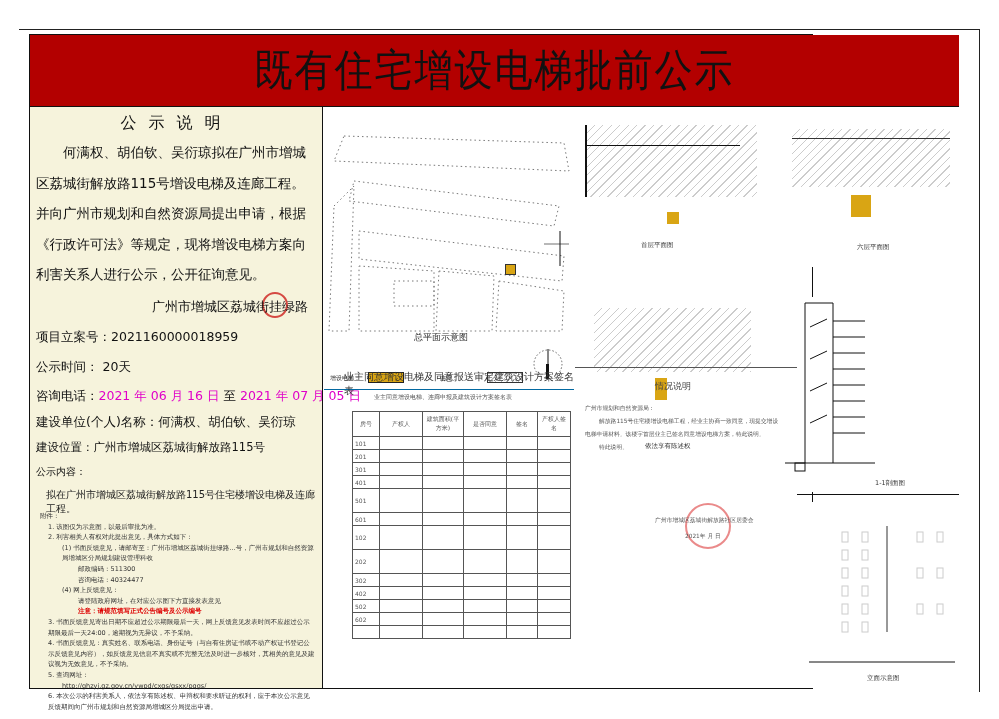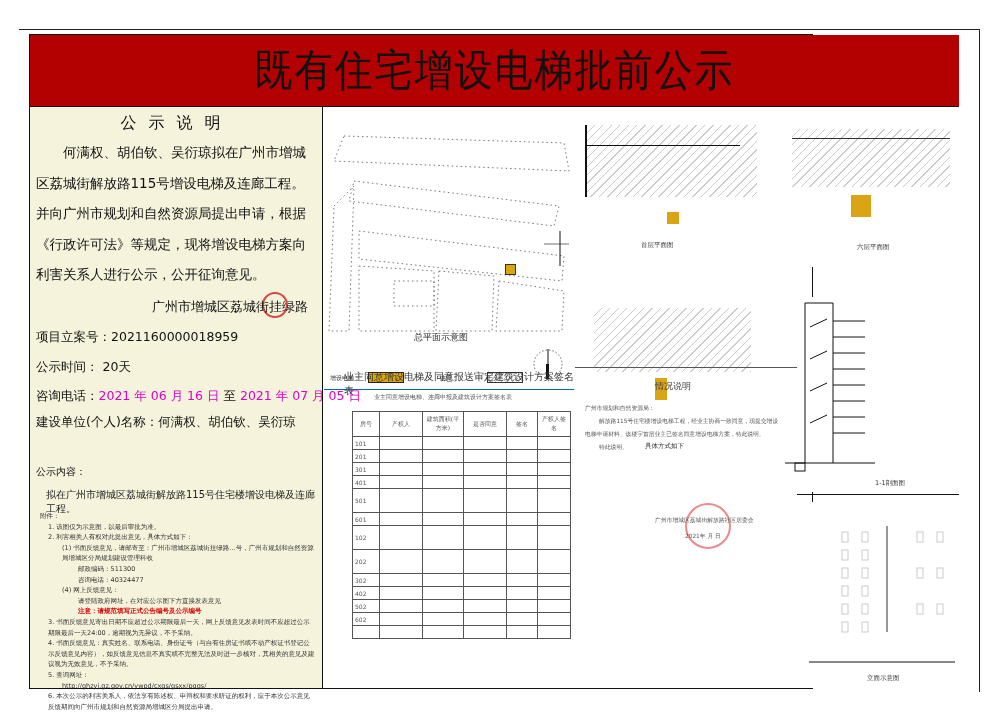--- a/index.html
+++ b/index.html
@@ -72,20 +72,23 @@
     </div>
     <div class="row" style="top:252px;">
       <span>公示时间：</span> <span>20天</span>
     </div>
     <div class="row" style="top:281px;">
       <span>咨询电话：</span><span class="mag">2021 年 06 月 16 日</span> <span>至</span> <span class="mag">2021 年 07 月 05 日</span>
     </div>
     <div class="row" style="top:307px;">
       <span>建设单位(个人)名称：</span><span>何满权、胡伯钦、吴衍琼</span>
     </div>
+    <div class="row" style="top:333px;font-size:11.5px;">
+      <span>建设位置：</span><span>广州市增城区荔城街解放路115号</span>
+    </div>
     <div class="row" style="top:358px;font-size:10px;">公示内容：</div>
     <div class="content-line" style="top:381px;">拟在广州市增城区荔城街解放路115号住宅楼增设电梯及连廊工程。</div>
 
     <div class="appendix" style="top:404px;">
       <div>附件：</div>
       <div class="ind1">1. 该图仅为示意图，以最后审批为准。</div>
       <div class="ind1">2. 利害相关人有权对此提出意见，具体方式如下：</div>
       <div class="ind2">(1) 书面反馈意见，请邮寄至：广州市增城区荔城街挂绿路…号，广州市规划和自然资源局增城区分局规划建设管理科收</div>
       <div class="ind3">邮政编码：511300</div>
       <div class="ind3">咨询电话：40324477</div>
@@ -261,21 +264,21 @@
     <div class="panel" style="left:200px;top:0;width:184px;height:160px;">
       <div class="hatch" style="left:17px;top:22px;width:158px;height:58px;"></div>
       <div style="position:absolute;left:17px;top:31px;width:158px;height:1px;background:#333;"></div>
       <div class="elev" style="left:76px;top:88px;width:20px;height:22px;"></div>
       <div class="small-cap" style="left:82px;top:136px;">六层平面图</div>
     </div>
 
     <div class="panel" style="left:0;top:195px;width:190px;height:150px;">
       <div class="hatch" style="left:19px;top:6px;width:157px;height:64px;"></div>
       <div class="elev" style="left:80px;top:76px;width:12px;height:22px;"></div>
-      <div class="small-cap" style="left:70px;top:140px;">具体方式如下</div>
+      <div class="small-cap" style="left:70px;top:140px;">依法享有陈述权</div>
     </div>
 
     <div class="panel" style="left:200px;top:190px;width:184px;height:195px;">
       <svg width="184" height="195">
         <g stroke="#111" stroke-width="1">
           <line x1="30" y1="6" x2="30" y2="166"></line>
           <line x1="58" y1="6" x2="58" y2="166"></line>
           <line x1="58" y1="6" x2="30" y2="6"></line>
           <line x1="58" y1="24" x2="90" y2="24"></line>
             <line x1="58" y1="40" x2="90" y2="40"></line>

